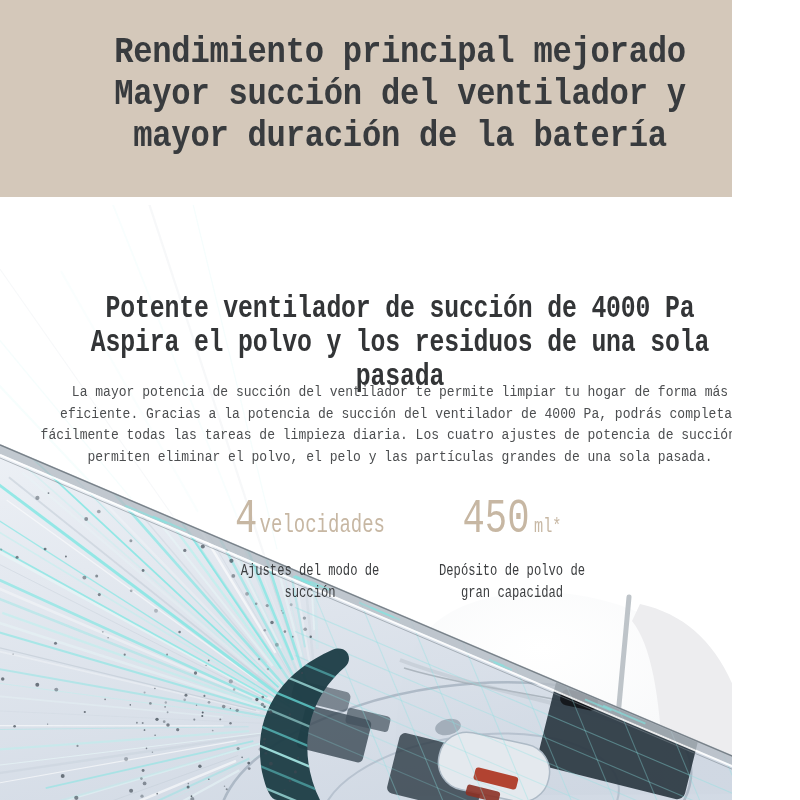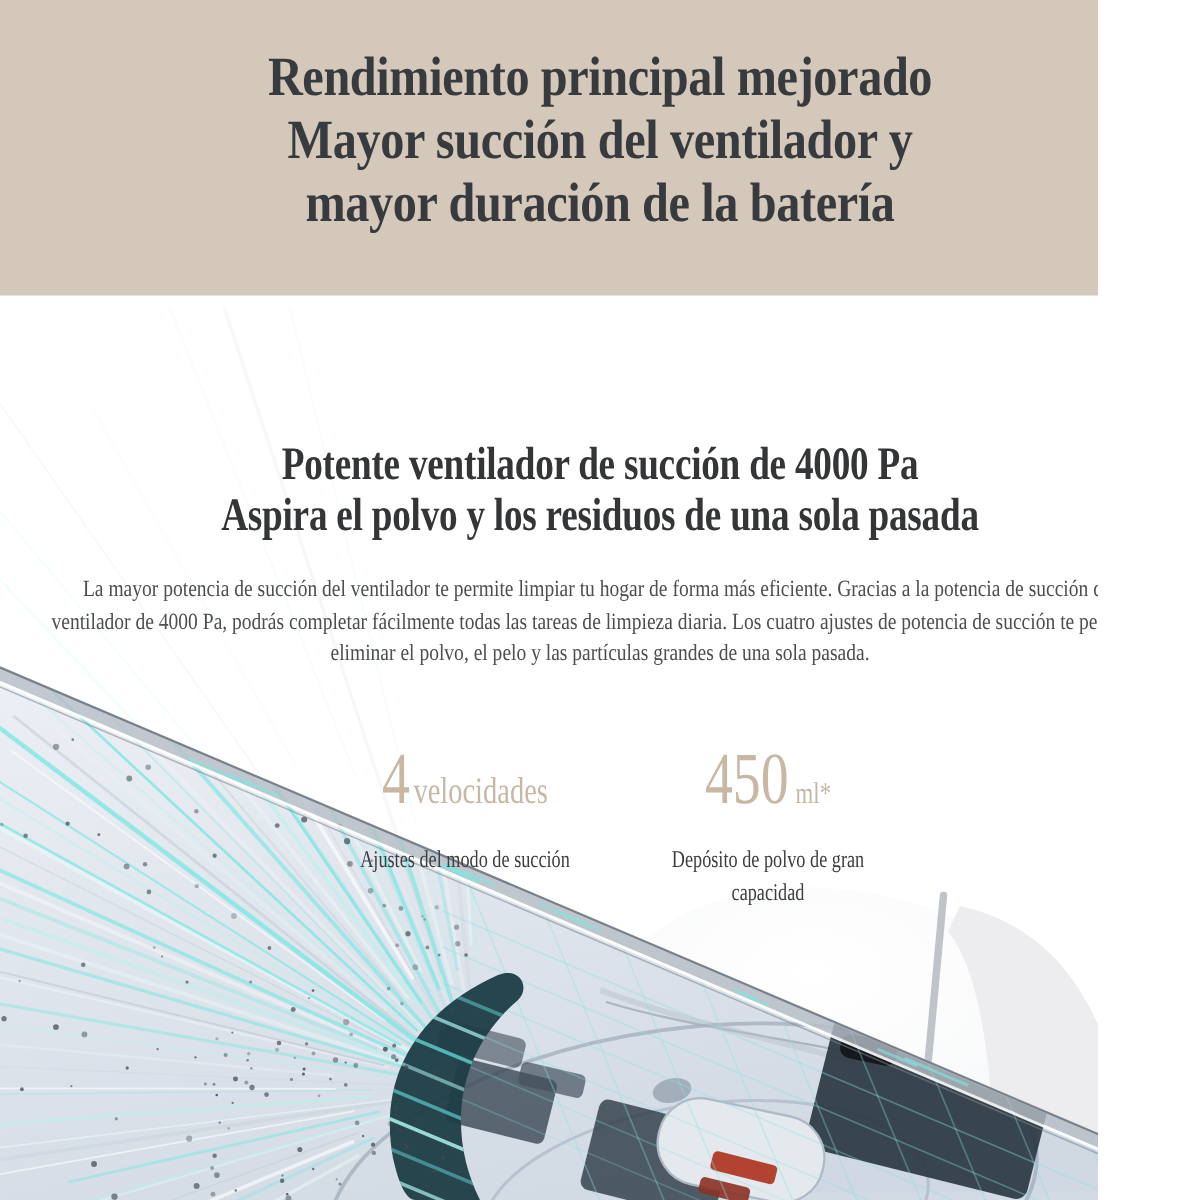--- a/index.html
+++ b/index.html
@@ -1,17 +1,17 @@
 <!DOCTYPE html>
 <html style="--hero_bg: #d4c8ba; --title: #383b3e; --heading: #333537; --body: #4c4e50; --stat_value: #c7b7a3; --caption: #3c3e40; --glass_top: #eaeef4; --glass_bottom: #ccd5e1; --band: #b6bec6; --band_dark: #6b757d; --streak_bright: #7fe7e3; --streak: #b7f2ee; --streak_soft: #e8f7f8; --streak_gray: #c2ccd6; --dome: #f8f9fa; --dome_edge: #e0e3e6; --bumper: #ededef; --module: #2c3943; --module2: #3a4854; --crescent: #1e3e47; --stripe: #aff2ef; --grid: #8be2e2; --dust: #3d4751; --red: #b24331; --red_dark: #8c3125; --capsule: #e4e9ee; --arc: #8596a6;"><head>
 <meta charset="utf-8">
 <style>
   html,body{margin:0;padding:0;background:#fff;}
   .page{position:relative;width:732px;height:800px;overflow:hidden;background:#fff;
-        font-family:Liberation Serif, serif;}
+        font-family:Liberation Mono, monospace;}
   
   .hero{position:absolute;top:0;left:0;width:800px;height:197px;background:var(--hero_bg,#d4c8ba);z-index:2;}
   .hero-title{position:absolute;top:31px;left:0;width:800px;text-align:center;
               font-size:37px;font-weight:700;line-height:42px;color:var(--title,#383b3e);
               letter-spacing:-0.3px;transform:scaleX(.87);transform-origin:400px 0;}
   .hero-title span{display:block;}
   
   .feature-heading{position:absolute;top:292px;left:-50px;width:900px;text-align:center;
                    font-size:31px;font-weight:700;line-height:34px;color:var(--heading,#333537);
                    letter-spacing:-0.2px;transform:scaleX(.80);transform-origin:450px 0;z-index:3;}

